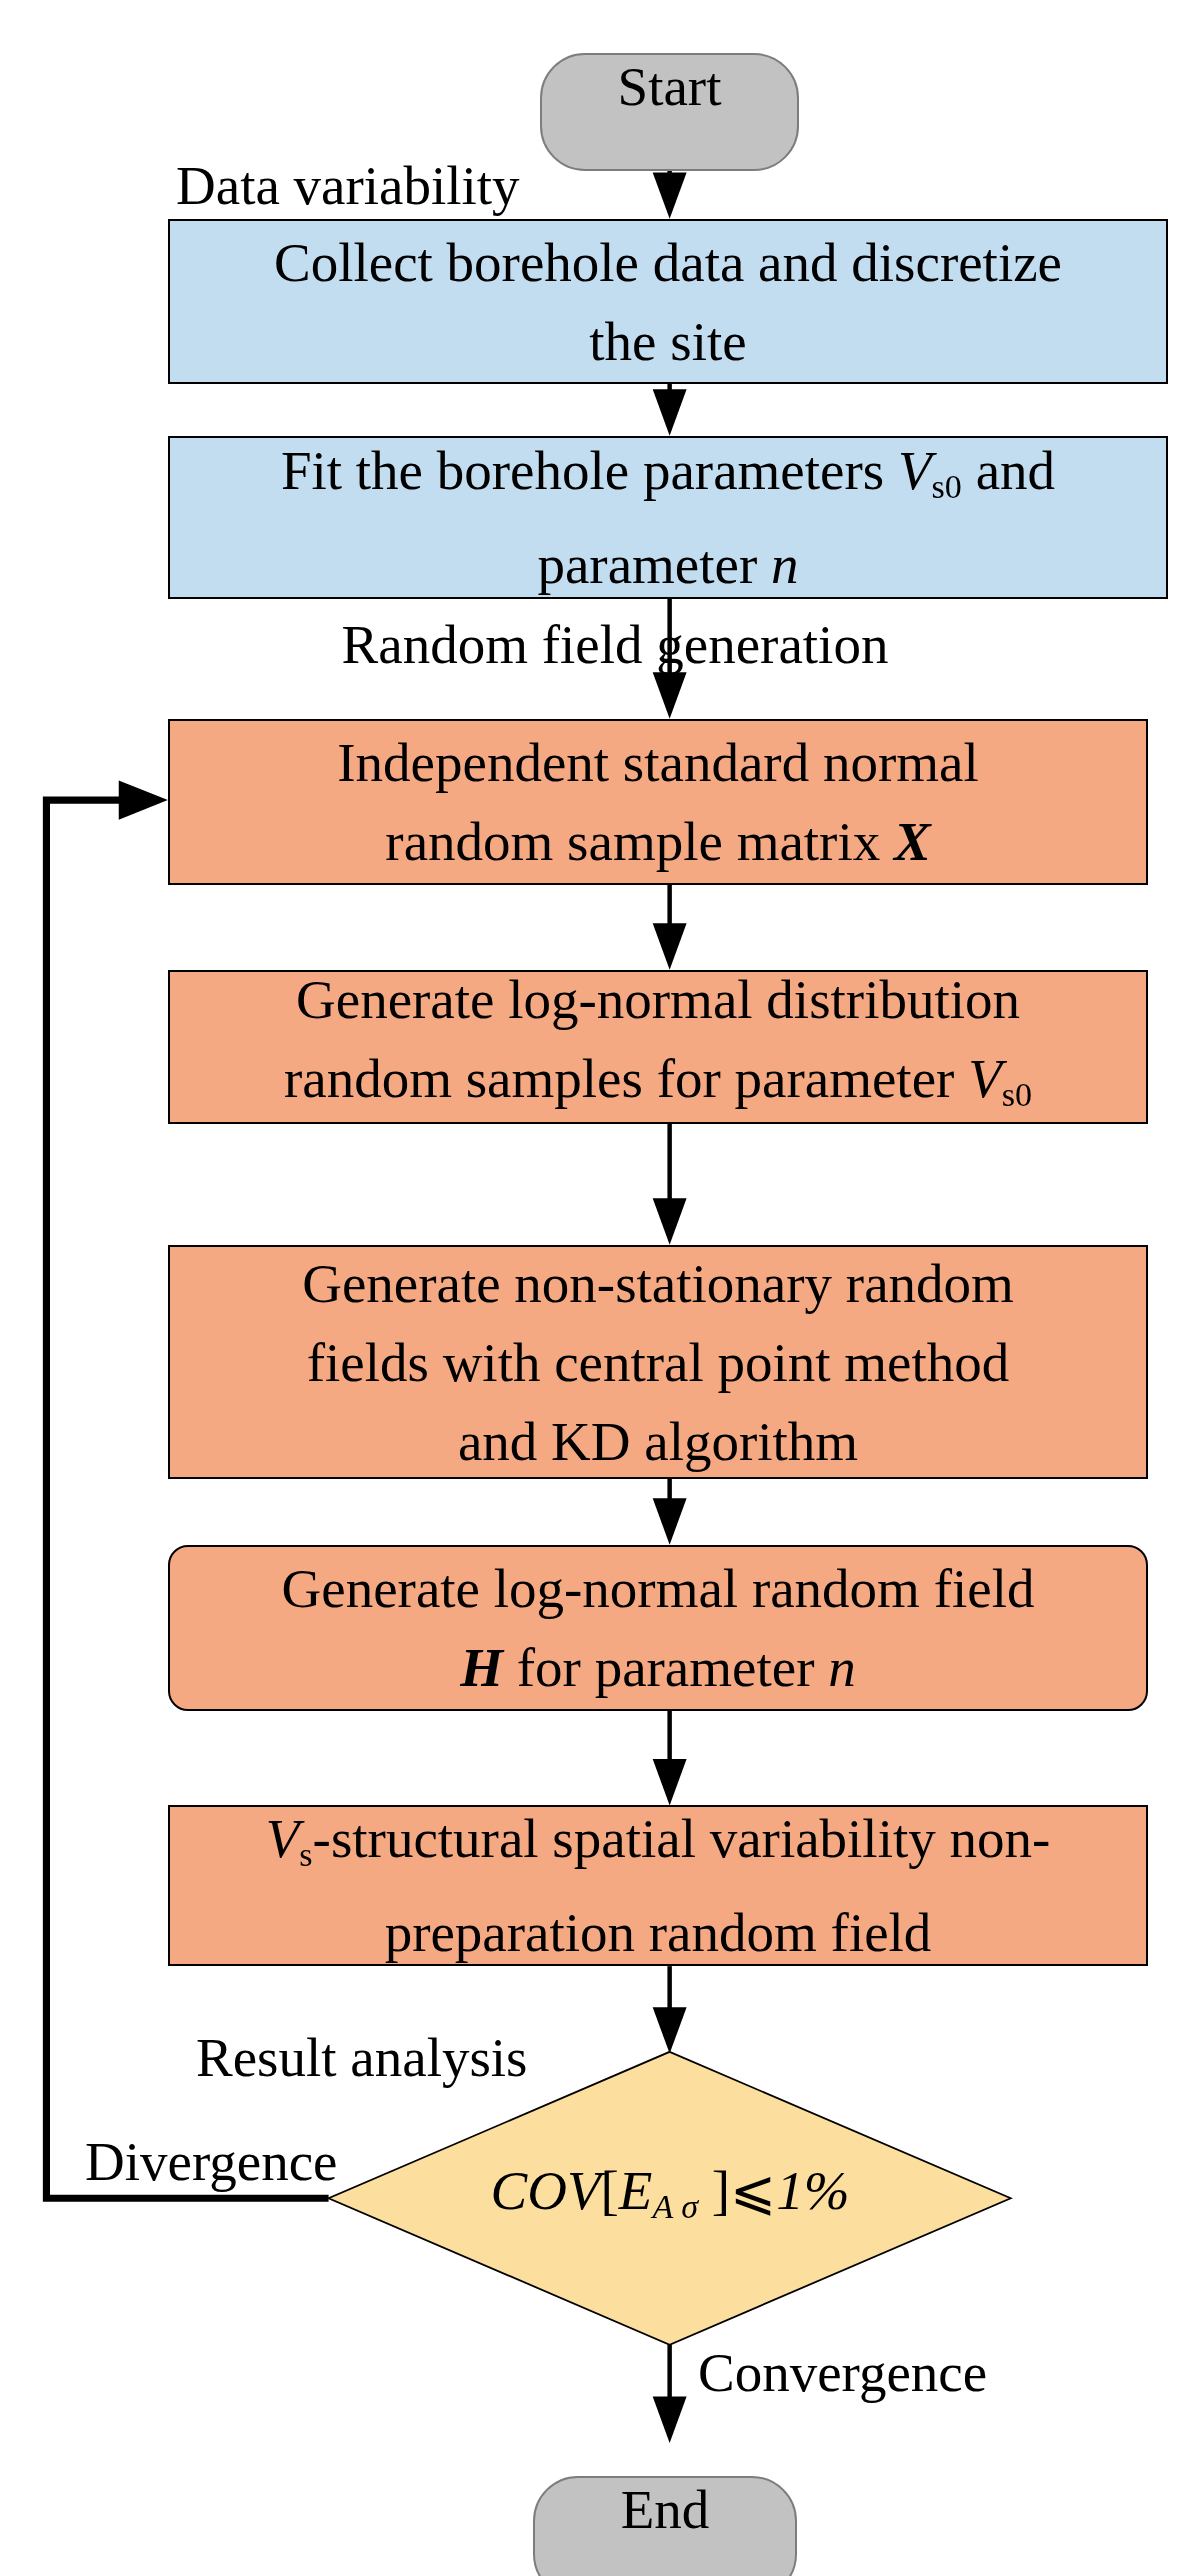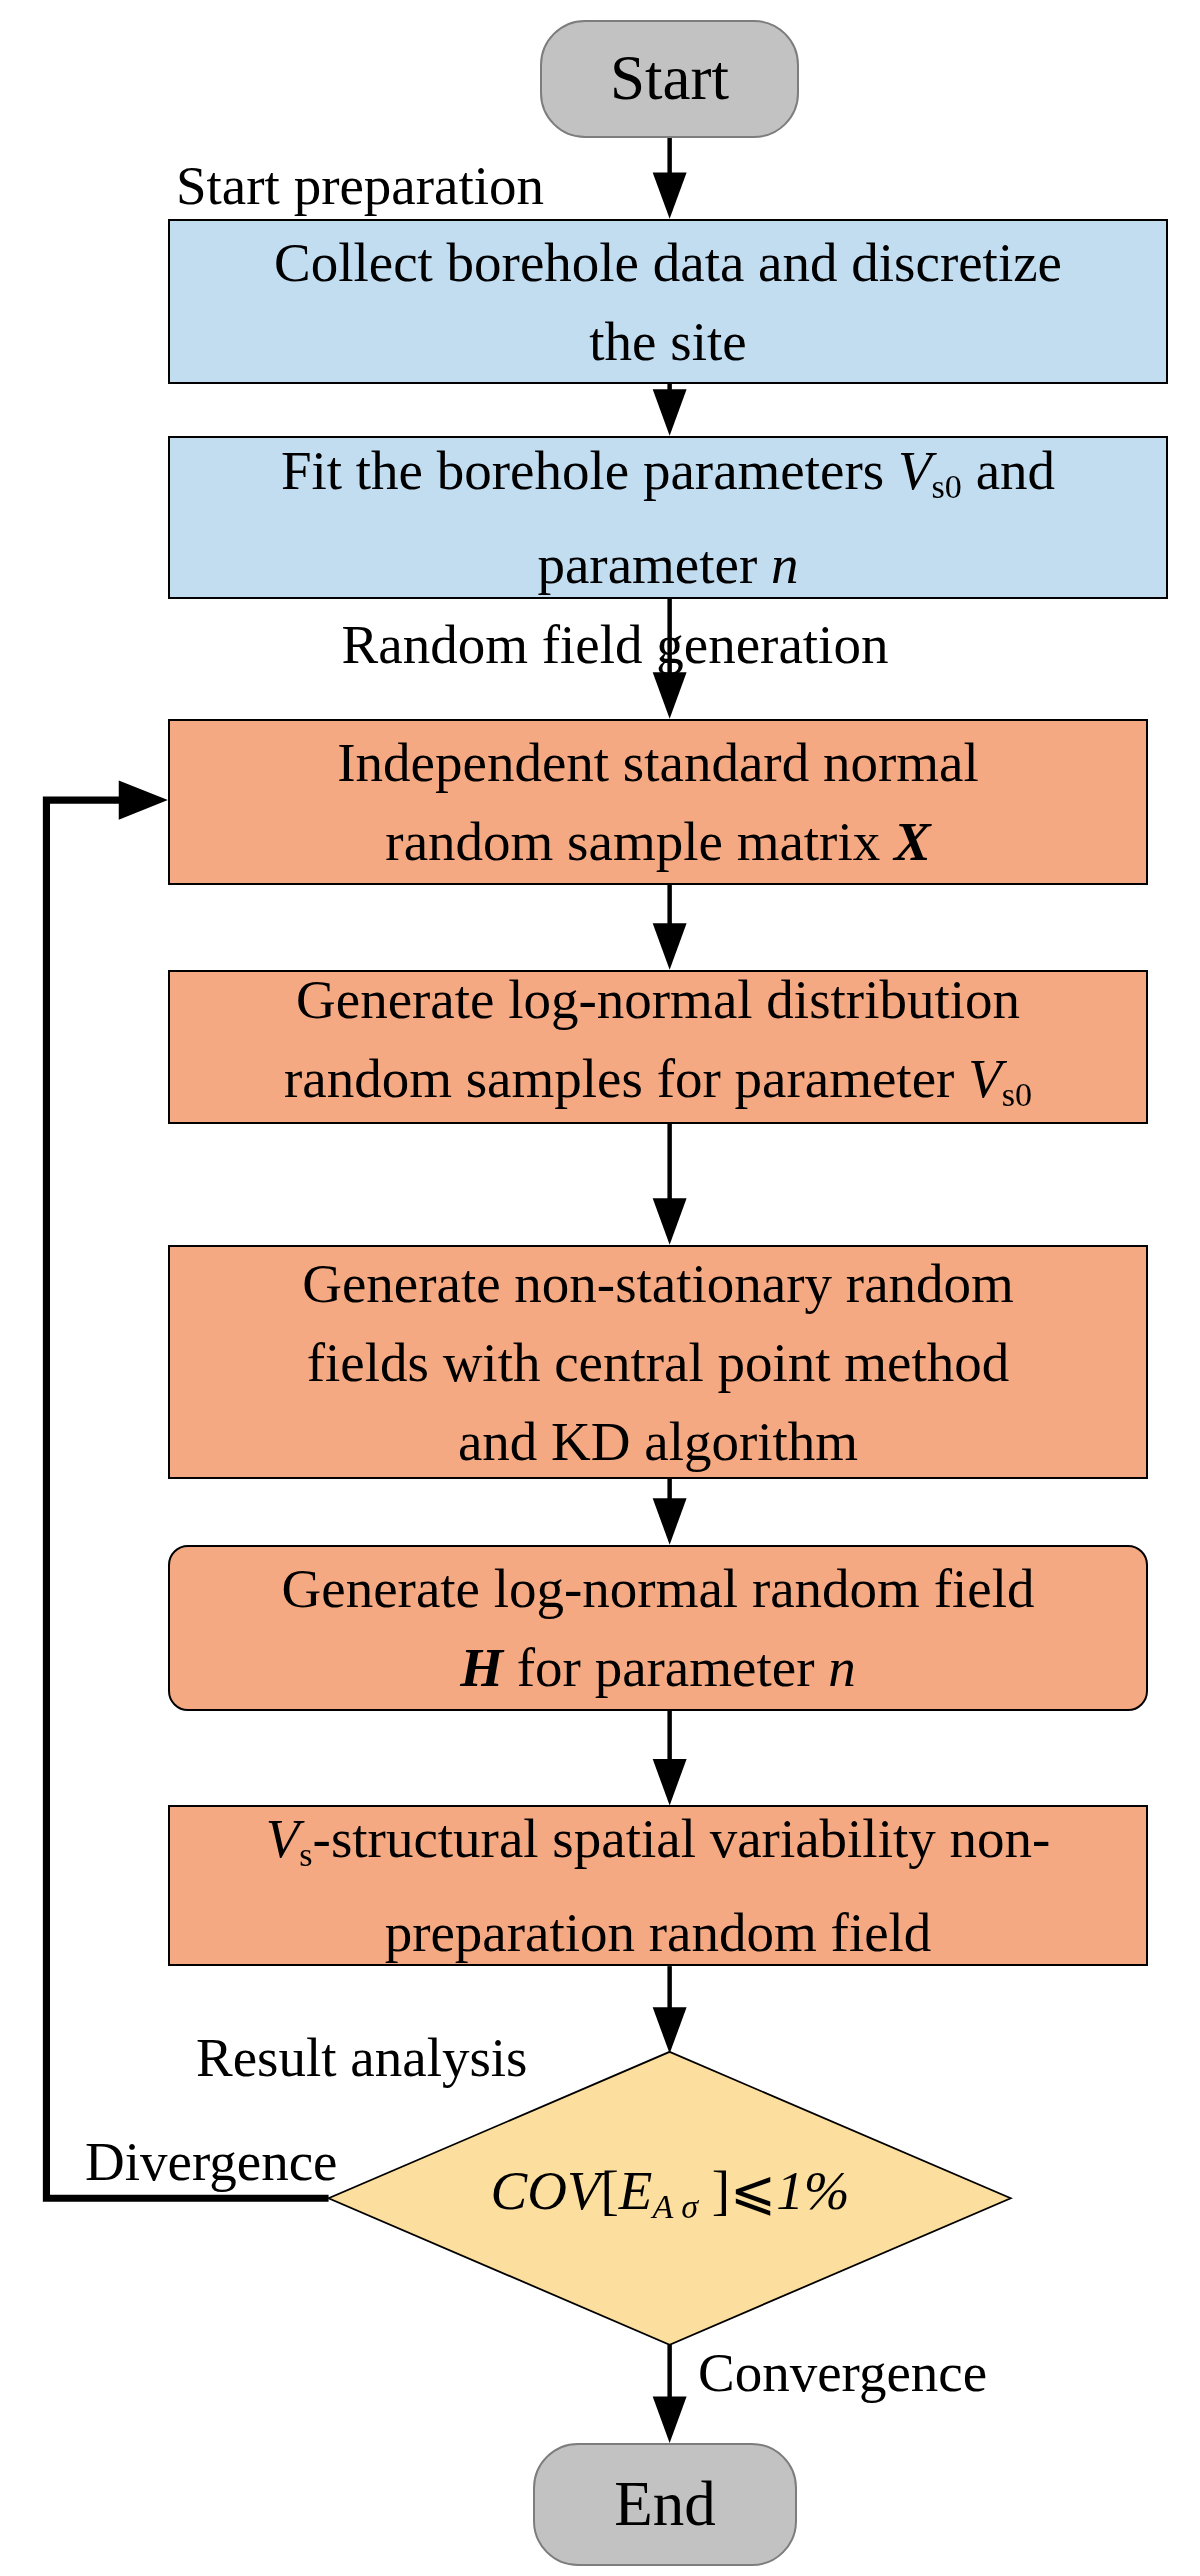--- a/index.html
+++ b/index.html
@@ -24,22 +24,23 @@
     padding:0 9px;
   }
   .box.data{left:168px;width:1000px;background:var(--data-fill);}
   .box.process{left:168px;width:980px;background:var(--process-fill);}
 
   .terminal{
     position:absolute;box-sizing:border-box;
     background:var(--terminal-fill);
     border:2.7px solid var(--terminal-border);
     border-radius:45px;
-    display:flex;align-items:center;justify-content:center;
-    font-size:63px;
+    display:flex;justify-content:center;
+    font-size:55px;
+    margin-top:33px;
   }
 
   .flow-label{
     position:absolute;font-size:55px;line-height:63px;white-space:nowrap;
   }
   .flow-label.centered{transform:translateX(-50%);}
 
   .tline{white-space:nowrap;}
   .seg-i{font-style:italic;}
   .seg-bi{font-style:italic;font-weight:bold;}
@@ -114,21 +115,21 @@
   </svg>
 
   <div class="terminal" style="left:540px;top:19.6px;width:259px;height:118px;">
     <span>Start</span>
   </div>
 
   <div class="terminal" style="left:533px;top:2443px;width:264px;height:123px;">
     <span>End</span>
   </div>
 
-  <div class="flow-label" style="left:176px;top:154px;">Start preparation</div>
+  <div class="flow-label" style="left:176px;top:154px;">Data variability</div>
 
   <div class="flow-label centered" style="left:615px;top:613px;">Random field generation</div>
 
   <div class="flow-label" style="left:196px;top:2026px;">Result analysis</div>
 
   <div class="flow-label" style="left:85px;top:2130px;">Divergence</div>
 
   <div class="flow-label" style="left:698px;top:2341px;">Convergence</div>
 
   <div class="box data" style="top:219px;height:165px;">

